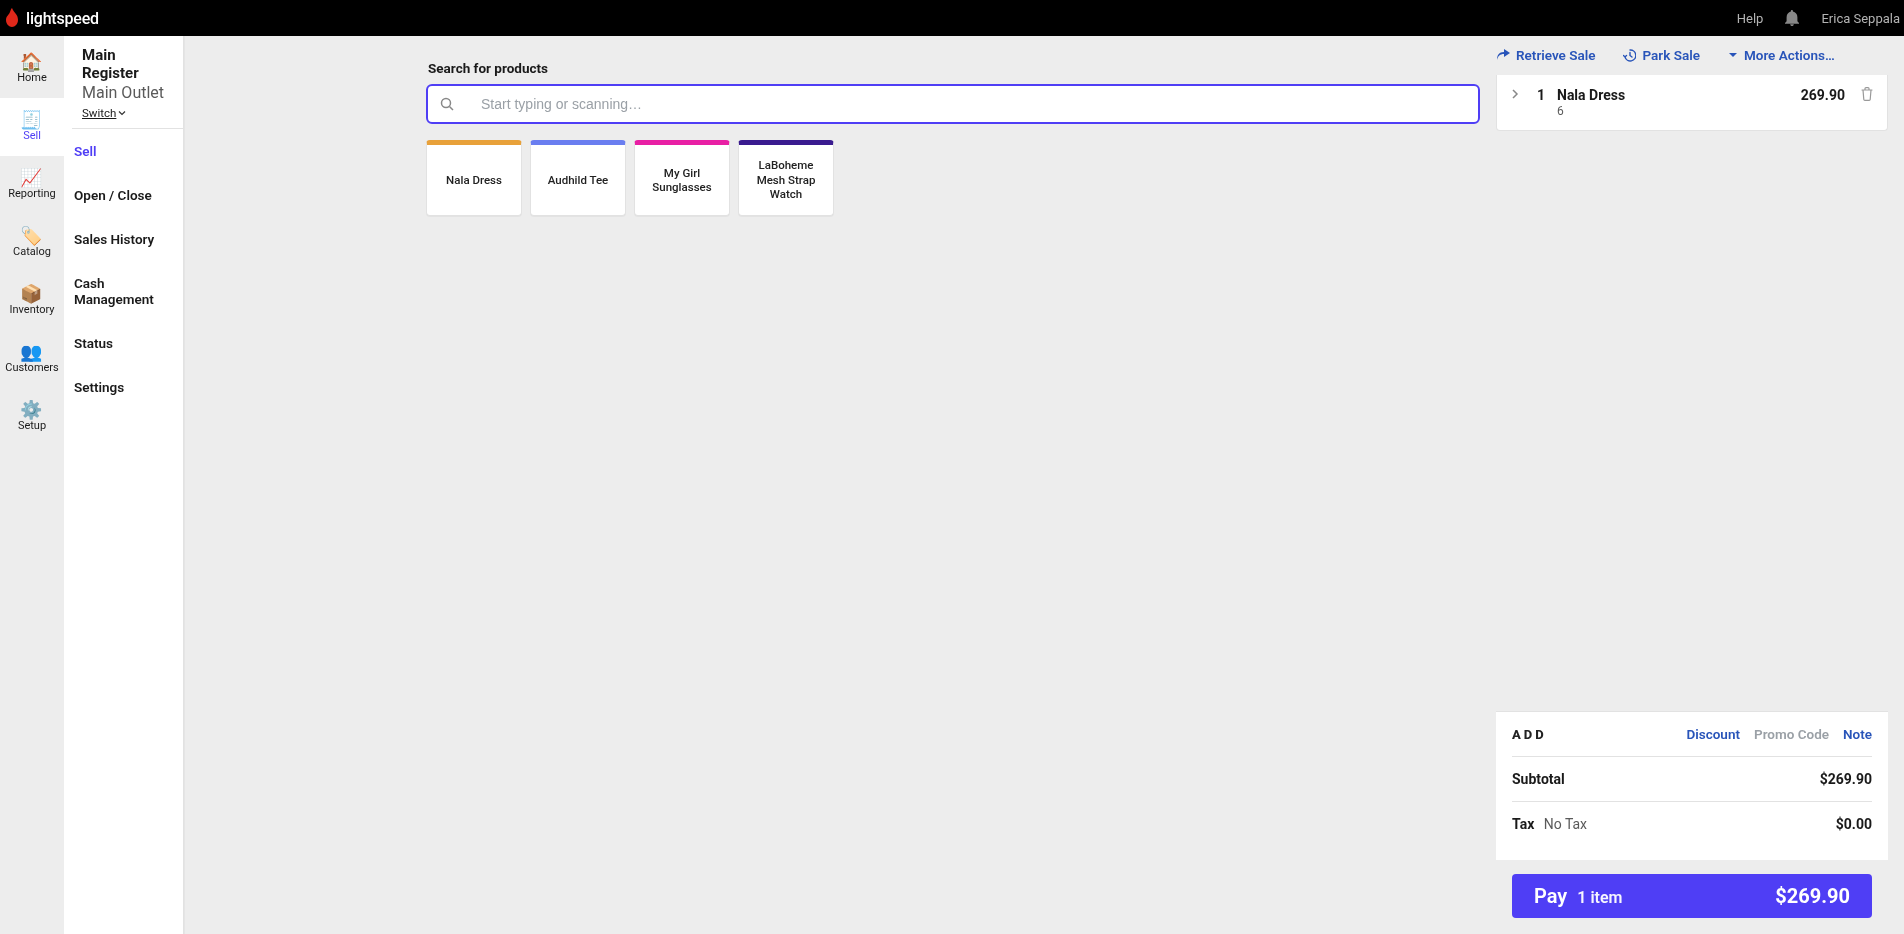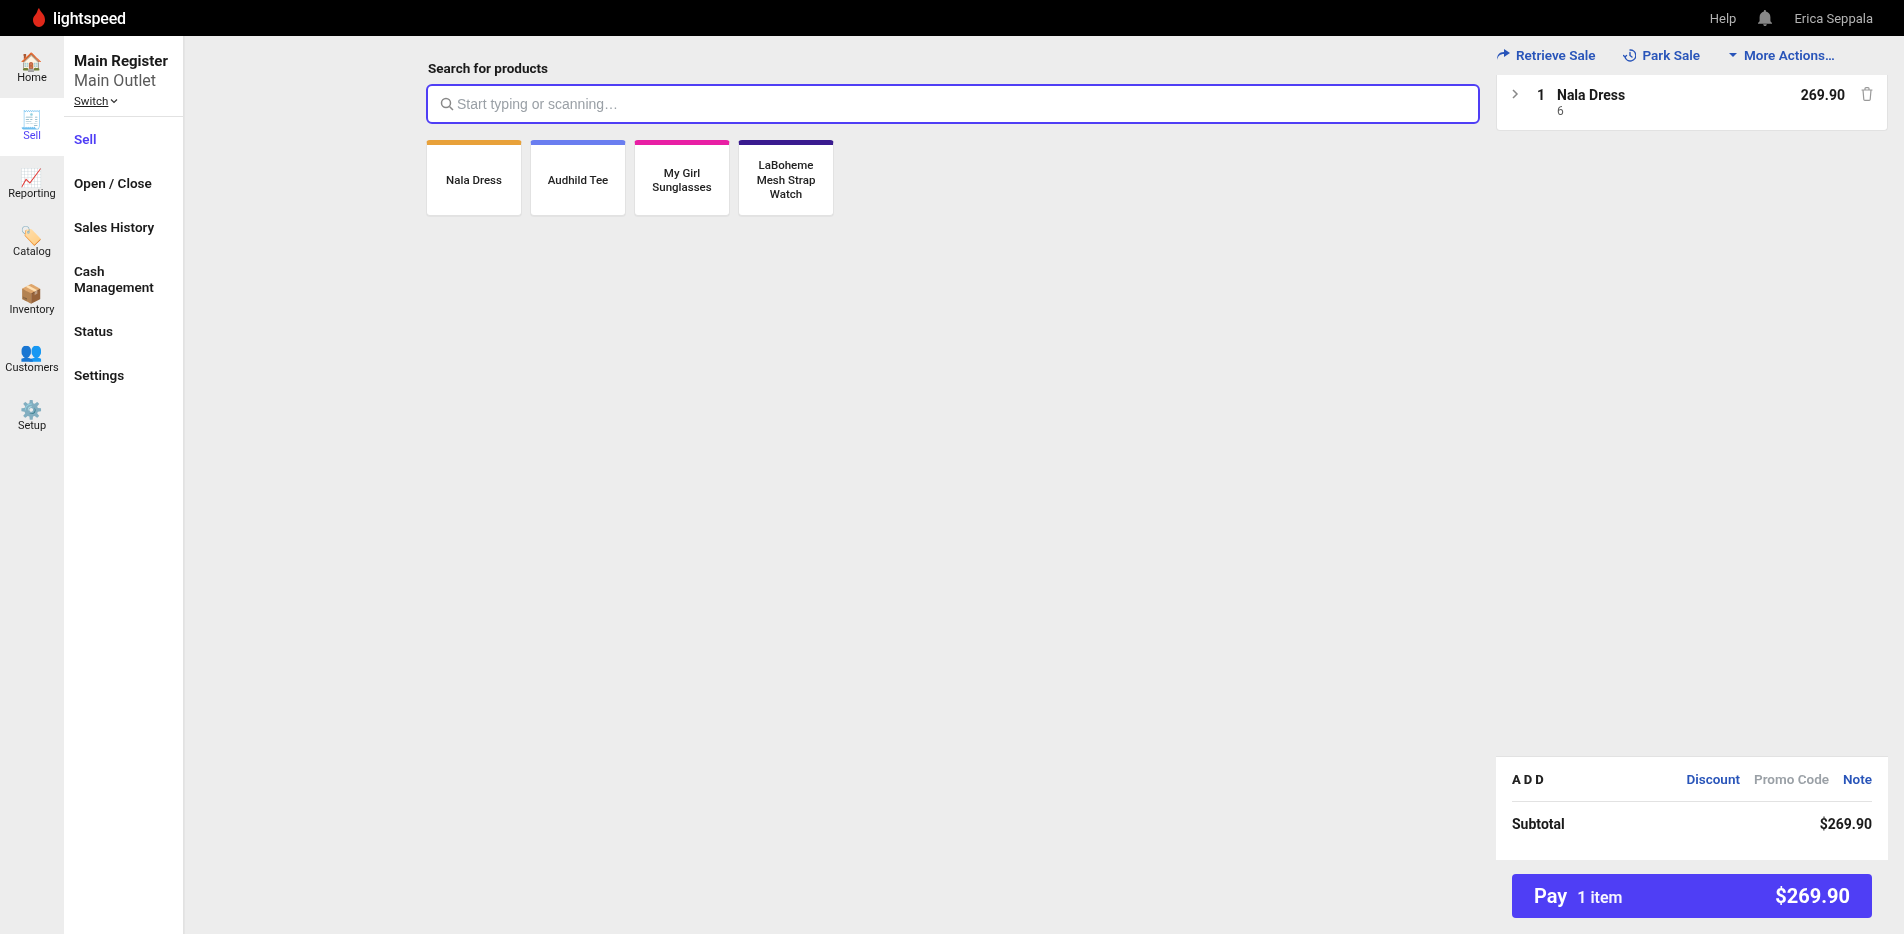--- a/index.html
+++ b/index.html
@@ -24,21 +24,21 @@
     color: var(--text-dark);
     font-size: 14px;
   }
   
   .topbar {
     height: 36px;
     background: var(--black);
     color: #ddd;
     display: flex;
     align-items: center;
-    padding: 0 31px;
+    padding: 0 4px;
   }
   .topbar .brand {
     display: flex; align-items: center; gap: 6px;
     font-weight: 500; font-size: 16px; letter-spacing: -0.2px;
     color: #fff;
   }
   .topbar .brand svg { display:block; }
   .topbar .spacer { flex: 1; }
   .topbar .tb-right {
     display: flex; align-items: center; gap: 22px;
@@ -77,22 +77,23 @@
   .rail .rail-item .label { font-size: 11px; line-height: 1.1; }
   
   .subnav {
     width: 120px;
     background: #fff;
     border-right: 1px solid var(--border);
     display: flex; flex-direction: column;
     box-shadow: 1px 0 0 rgba(0,0,0,0.03);
   }
   .subnav .header {
-    padding: 16px 10px 8px 10px;
+    padding: 10px 10px 8px 10px;
     border-bottom: 1px solid var(--border);
+    margin-left: 8px;
   }
   .subnav .header .title { font-weight: 700; font-size: 15px; }
   .subnav .header .subtitle { font-size: 16px; color: var(--text-grey); margin-top: 1px; }
   .subnav .header .switch { font-size: 11.5px; text-decoration: underline; color: var(--text-dark); margin-top: 4px; cursor:pointer; display:inline-flex; align-items:center; gap:2px;}
   .subnav .menu { display: flex; flex-direction: column; }
   .subnav .menu .item {
     padding: 14px 10px;
     font-size: 13.5px;
     font-weight: 600;
     color: var(--text-dark);
@@ -103,21 +104,21 @@
     font-weight: 700; font-size: 13.5px; margin-top: 24px; margin-bottom: 8px;
     padding-left: 2px;
   }
   .search-box {
     display:flex; align-items:center;
     border: 2px solid var(--accent-blue);
     border-radius: 6px;
     background: #fff;
     height: 40px;
     padding: 0 12px;
-    gap: 1px;
+    gap: 25px;
   }
   .search-box input {
     flex:1; border:none; outline:none; font-size:14px; color:#333;
     background:transparent;
   }
   .search-box input::placeholder { color: var(--text-light-grey); }
   .quick-row {
     display:flex; gap:8px; margin-top: 16px;
   }
   .quick-card {
@@ -370,20 +371,27 @@
           <span class="add-label">ADD</span>
           <span class="fill"></span>
           <span class="link">Discount</span>
           <span class="link disabled">Promo Code</span>
           <span class="link">Note</span>
         </div>
         <div class="tot-row">
           <span class="lbl">Subtotal</span>
           <span class="val">$269.90</span>
         </div>
+        <div class="tot-row">
+          <span class="lbl">
+            <span>Tax</span>
+            <span class="sub">No Tax</span>
+          </span>
+          <span class="val">$0.00</span>
+        </div>
       </div>
 
       <div class="pay-wrap">
         <div class="pay-btn">
           <span class="left">
             <span class="pay">Pay</span>
             <span class="count">1 item</span>
           </span>
           <span class="amount">$269.90</span>
         </div>

